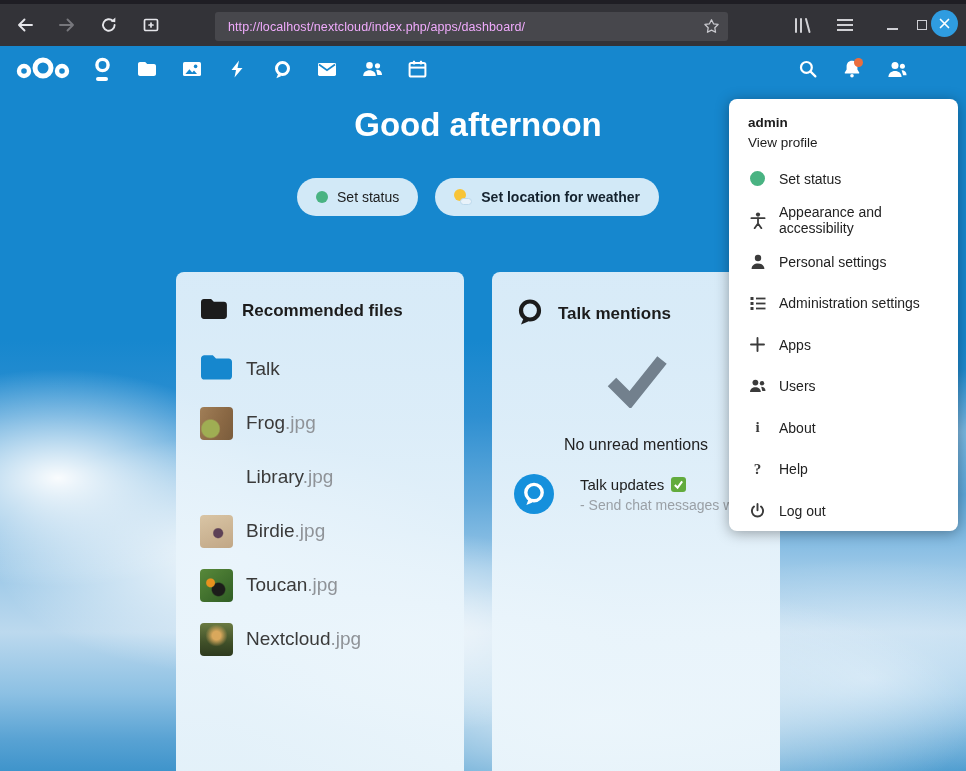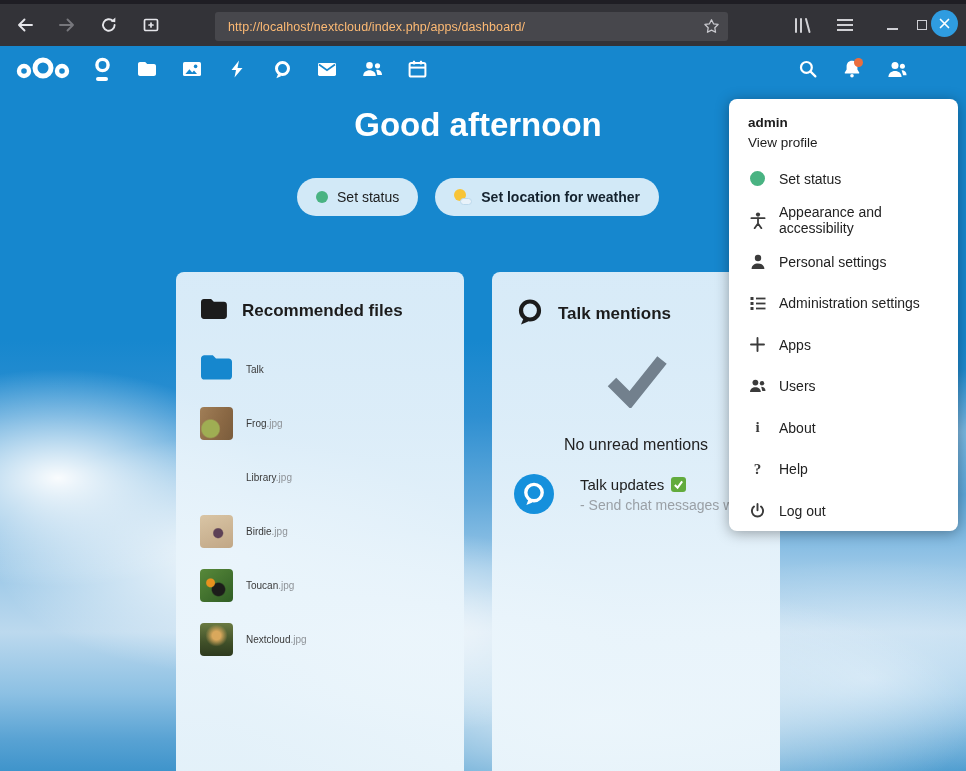--- a/index.html
+++ b/index.html
@@ -31,21 +31,21 @@
     background:#333338; border-top:4px solid #1f1e24;
   }
   .chrome svg { display:block; }
   .nav-btns { position:absolute; left:16px; top:0; height:42px; display:flex; align-items:center; gap:24px; }
   .nav-btn { width:18px; height:18px; cursor:pointer; }
   .url-bar {
     position:absolute; left:215px; top:8px; width:513px; height:29px;
     background:#47474c; border-radius:3px; display:flex; align-items:center;
     padding:0 8px 0 13px;
   }
-  .url-text { flex:1; font-size:12.5px; color:#fdba74; letter-spacing:.1px; white-space:nowrap; overflow:hidden; }
+  .url-text { flex:1; font-size:12.5px; color:#f0abfc; letter-spacing:.1px; white-space:nowrap; overflow:hidden; }
   .win-btn { position:absolute; top:0; height:42px; display:flex; align-items:center; justify-content:center; }
   .minimize-bar { width:11px; height:2px; background:#cfcfd4; margin-top:8px; }
   .maximize-box { width:10px; height:10px; border:1.6px solid #cfcfd4; }
   .close-circle {
     position:absolute; right:8px; top:6px; width:27px; height:27px; border-radius:50%;
     background:#2f9ce0; display:flex; align-items:center; justify-content:center;
   }
 
   
   .nc-header {
@@ -86,21 +86,21 @@
     position:absolute; top:272px; width:288px; height:531px; border-radius:8px; z-index:1;
     background:linear-gradient(180deg, rgba(226,240,250,.95), rgba(238,247,252,.94));
   }
   .card-recommended { left:176px; }
   .card-talk { left:492px; }
   .card-header { display:flex; align-items:center; gap:14px; padding:26px 24px 8px 24px; }
   .card-title { font-size:17px; font-weight:700; color:#1c1c1c; }
   .file-list { padding:10px 20px 0 24px; }
   .file-row { height:54px; display:flex; align-items:center; gap:13px; cursor:pointer; }
   .thumb { width:33px; height:33px; border-radius:4px; flex:none; }
-  .file-label { font-size:10px; color:#3a3a3a; white-space:nowrap; overflow:hidden; }
+  .file-label { font-size:19px; color:#3a3a3a; white-space:nowrap; overflow:hidden; }
   .file-ext { color:#8f9398; }
   .thumb-frog      { background: radial-gradient(circle at 32% 66%, #9fae53 0 27%, rgba(0,0,0,0) 32%), linear-gradient(115deg,#a07e57,#8a6844 60%,#7a5c3c); }
   .thumb-community { background: radial-gradient(circle at 50% 30%, #2a7fc0 0 11%, rgba(0,0,0,0) 14%), linear-gradient(180deg,#c2c5c9 0%,#9fa3a8 48%,#6e7377 100%); }
   .thumb-library   { background: repeating-linear-gradient(175deg,#ececе8 0 5px,#c5c5c0 5px 7px), #dcdcd8; }
   .thumb-birdie    { background: radial-gradient(circle at 55% 55%, #5d4156 0 17%, rgba(0,0,0,0) 22%), linear-gradient(160deg,#d9c5a5,#c1a786); }
   .thumb-toucan    { background: radial-gradient(circle at 32% 42%, #e8921e 0 13%, rgba(0,0,0,0) 17%), radial-gradient(circle at 56% 62%, #1c1d1a 0 22%, rgba(0,0,0,0) 27%), linear-gradient(140deg,#58893a,#2f5d24); }
   .thumb-vineyard  { background: radial-gradient(circle at 50% 38%, #d9a85c 0 16%, rgba(217,168,92,0) 42%), linear-gradient(180deg,#6a7a42 0%,#3f4f28 60%,#2e3a1e 100%); }
 
   .talk-empty { text-align:center; margin-top:14px; }
   .empty-label { margin-top:24px; font-size:16px; color:#222; }

